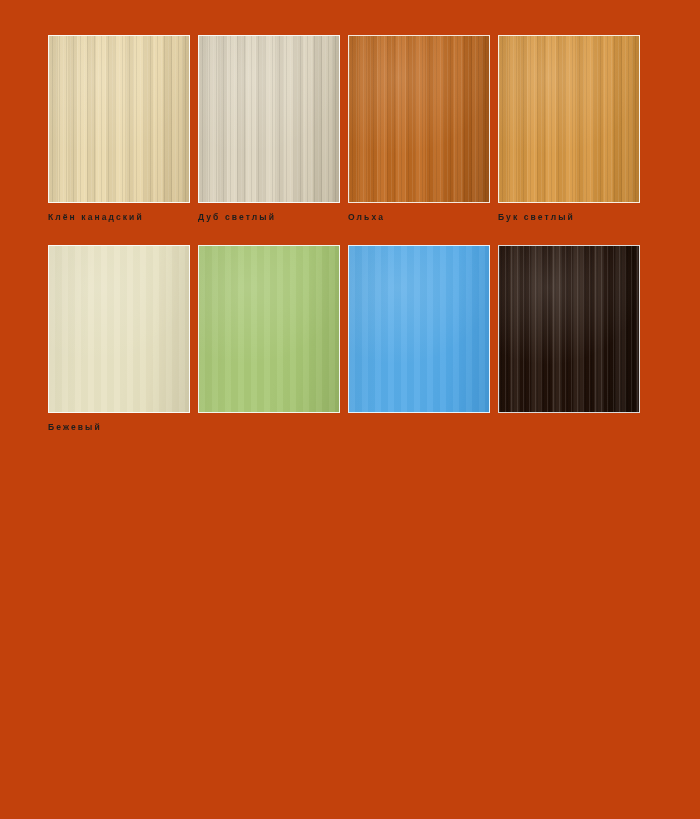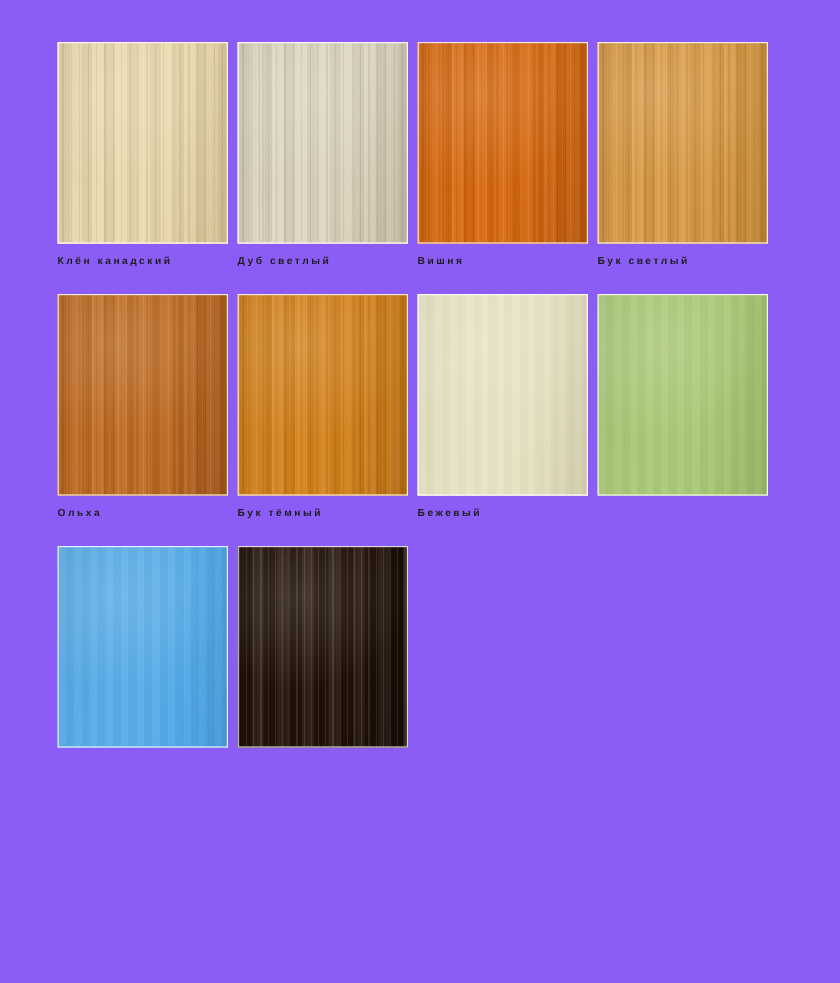--- a/index.html
+++ b/index.html
@@ -11,21 +11,21 @@
     height: 819px;
     background: #f7f6f4;
     font-family: "Liberation Sans", sans-serif;
     overflow: hidden;
   }
 
   #palette-page {
     position: relative;
     width: 700px;
     height: 819px;
-    background: #8b5cf6;
+    background: #c2410c;
     box-sizing: border-box;
   }
 
   #swatch-grid {
     position: absolute;
     left: 48px;
     top: 35px;
     width: 592px;
     display: grid;
     grid-template-columns: repeat(4, 142px);
@@ -146,46 +146,32 @@
         <div class="swatch-label">Клён канадский</div>
       </div>
       <div class="swatch-cell">
         <div class="swatch-chip wood" style="background-color: rgb(221, 213, 192); background-image: linear-gradient(100deg, rgb(221, 213, 192) 0%, rgb(221, 213, 192) 58%, rgb(207, 197, 172) 100%);">
           <div class="grain"></div>
           <div class="sheen"></div>
         </div>
         <div class="swatch-label">Дуб светлый</div>
       </div>
       <div class="swatch-cell">
-        <div class="swatch-chip wood" style="background-color: rgb(217, 105, 15); background-image: linear-gradient(100deg, rgb(217, 105, 15) 0%, rgb(217, 105, 15) 58%, rgb(197, 92, 10) 100%);">
+        <div class="swatch-chip wood" style="background-color: rgb(192, 107, 34); background-image: linear-gradient(100deg, rgb(192, 107, 34) 0%, rgb(192, 107, 34) 58%, rgb(168, 90, 24) 100%);">
           <div class="grain"></div>
           <div class="sheen"></div>
         </div>
-        <div class="swatch-label">Вишня</div>
+        <div class="swatch-label">Ольха</div>
       </div>
       <div class="swatch-cell">
         <div class="swatch-chip wood" style="background-color: rgb(217, 154, 69); background-image: linear-gradient(100deg, rgb(217, 154, 69) 0%, rgb(217, 154, 69) 58%, rgb(203, 138, 53) 100%);">
           <div class="grain"></div>
           <div class="sheen"></div>
         </div>
         <div class="swatch-label">Бук светлый</div>
-      </div>
-      <div class="swatch-cell">
-        <div class="swatch-chip wood" style="background-color: rgb(192, 107, 34); background-image: linear-gradient(100deg, rgb(192, 107, 34) 0%, rgb(192, 107, 34) 58%, rgb(168, 90, 24) 100%);">
-          <div class="grain"></div>
-          <div class="sheen"></div>
-        </div>
-        <div class="swatch-label">Ольха</div>
-      </div>
-      <div class="swatch-cell">
-        <div class="swatch-chip wood" style="background-color: rgb(212, 130, 26); background-image: linear-gradient(100deg, rgb(212, 130, 26) 0%, rgb(212, 130, 26) 58%, rgb(193, 116, 17) 100%);">
-          <div class="grain"></div>
-          <div class="sheen"></div>
-        </div>
-        <div class="swatch-label">Бук тёмный</div>
       </div>
       <div class="swatch-cell">
         <div class="swatch-chip plain" style="background-color: rgb(232, 227, 196); background-image: linear-gradient(100deg, rgb(232, 227, 196) 0%, rgb(232, 227, 196) 58%, rgb(222, 216, 182) 100%);">
           <div class="grain"></div>
           <div class="sheen"></div>
         </div>
         <div class="swatch-label">Бежевый</div>
       </div>
       <div class="swatch-cell">
         <div class="swatch-chip plain" style="background-color: rgb(170, 201, 120); background-image: linear-gradient(100deg, rgb(170, 201, 120) 0%, rgb(170, 201, 120) 58%, rgb(157, 189, 106) 100%);">

